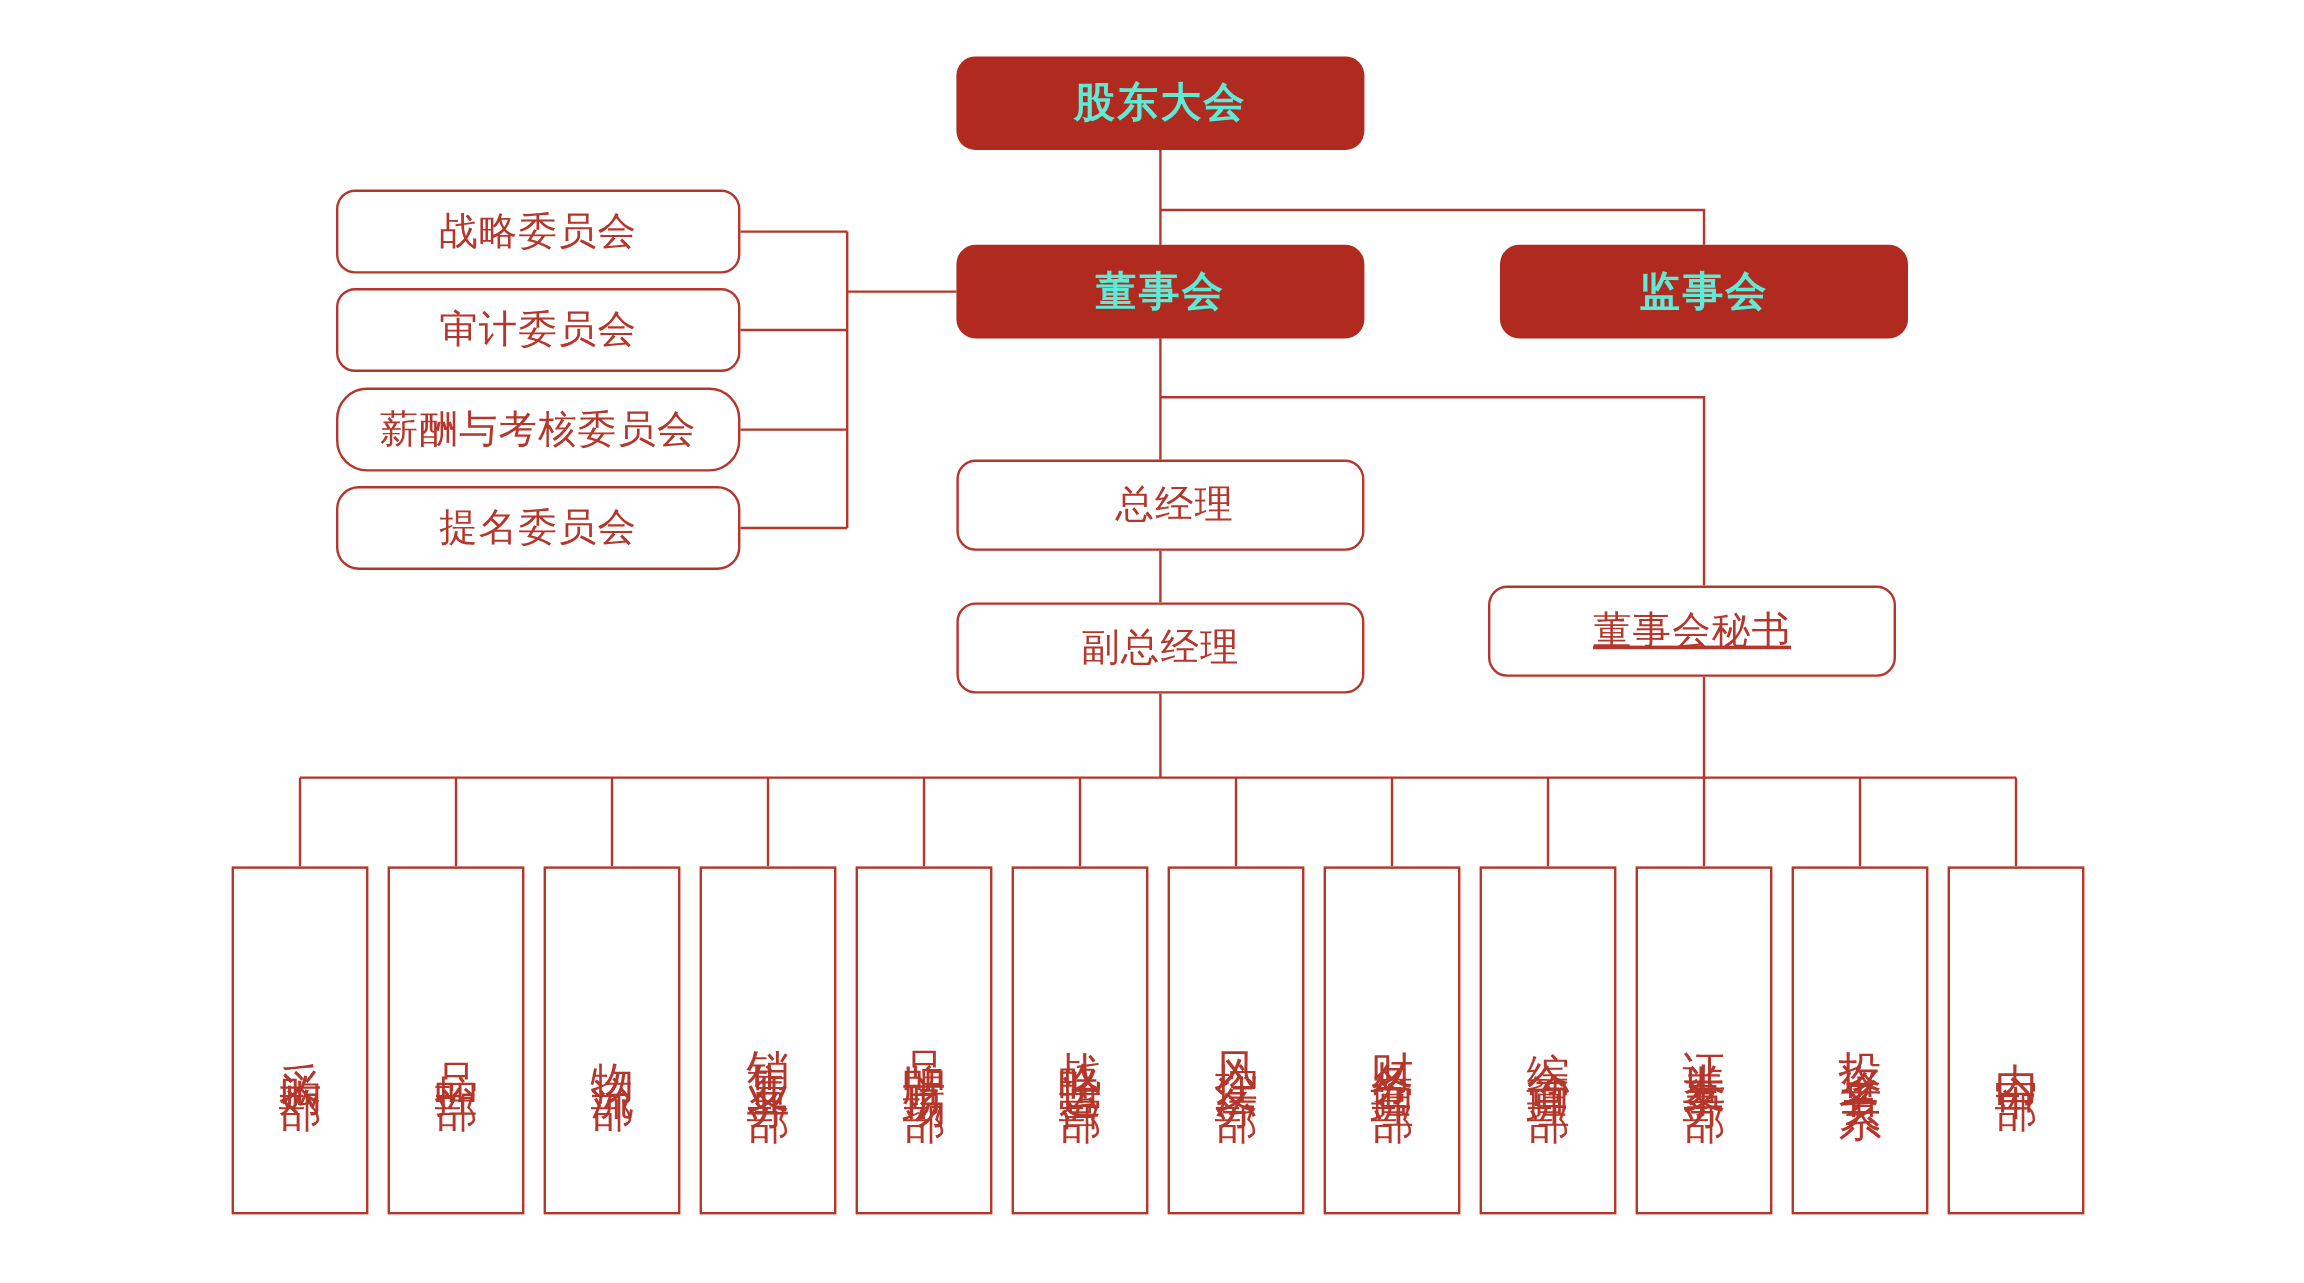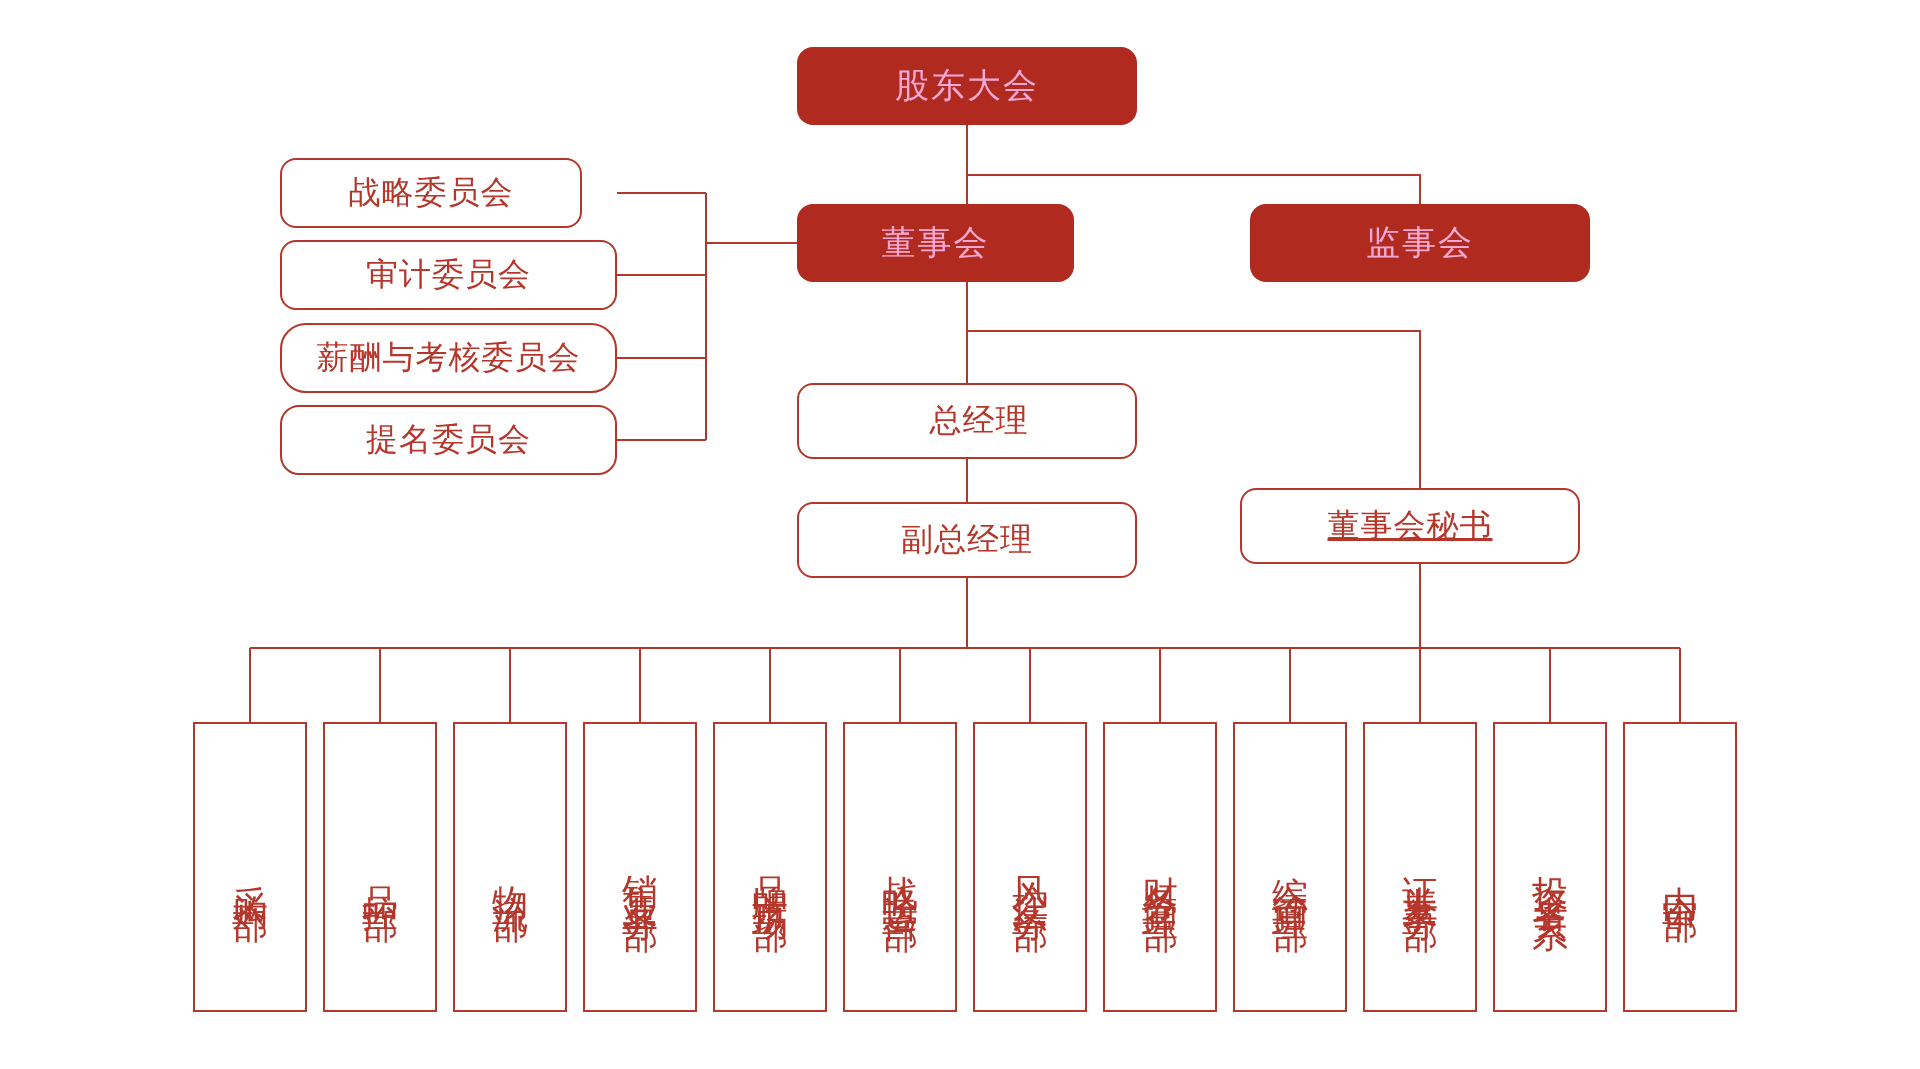--- a/index.html
+++ b/index.html
@@ -21,23 +21,23 @@
     position: absolute;
     display: flex;
     align-items: center;
     justify-content: center;
     box-sizing: border-box;
     text-align: center;
   }
   .box.solid {
     background: #b02a20;
     border-radius: 16px;
-    color: #f9a8d4;
+    color: #5eead4;
     font-size: 34px;
-    font-weight: 400;
+    font-weight: 700;
     letter-spacing: 2px;
   }
   .box.outline {
     background: #ffffff;
     border: 2.5px solid #b5362b;
     border-radius: 16px;
     color: #b5362b;
     font-size: 32px;
     font-weight: 400;
     letter-spacing: 1px;
@@ -100,28 +100,28 @@
     <line x1="617" y1="440" x2="706" y2="440"></line>
 
     <line x1="706" y1="193" x2="706" y2="440"></line>
 
     <line x1="706" y1="243" x2="797" y2="243"></line>
   </svg>
 
   <div class="box solid" style="left:797px; top:47px; width:340px; height:78px;">
     <span>股东大会</span>
   </div>
-  <div class="box solid" style="left:797px; top:204px; width:277px; height:78px;">
+  <div class="box solid" style="left:797px; top:204px; width:340px; height:78px;">
     <span>董事会</span>
   </div>
   <div class="box solid" style="left:1250px; top:204px; width:340px; height:78px;">
     <span>监事会</span>
   </div>
 
-  <div class="box outline" style="left:280px; top:158px; width:302px; height:70px;">
+  <div class="box outline" style="left:280px; top:158px; width:337px; height:70px;">
     <span>战略委员会</span>
   </div>
   <div class="box outline" style="left:280px; top:240px; width:337px; height:70px;">
     <span>审计委员会</span>
   </div>
   <div class="box outline" style="left:280px; top:323px; width:337px; height:70px;border-radius:26px;">
     <span>薪酬与考核委员会</span>
   </div>
   <div class="box outline" style="left:280px; top:405px; width:337px; height:70px;border-radius:19px;">
     <span>提名委员会</span>

